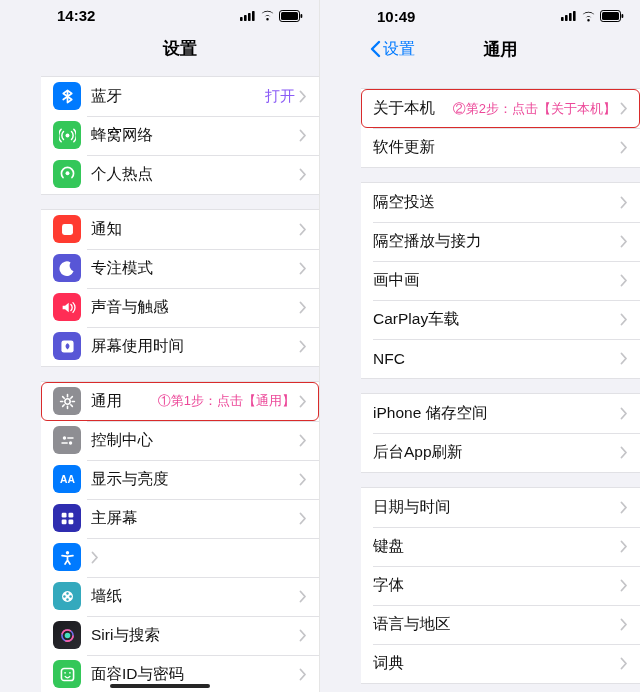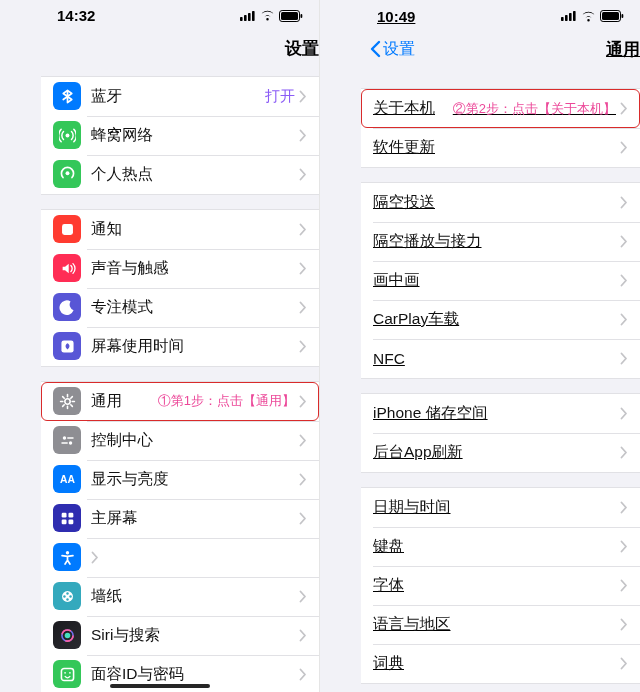--- a/index.html
+++ b/index.html
@@ -1,27 +1,27 @@
 <!DOCTYPE html>
 <html><head>
 <meta charset="utf-8">
 <style>
   * { margin:0; padding:0; box-sizing:border-box; -webkit-font-smoothing:antialiased; }
   body { background:#fff; font-family:-apple-system,"PingFang SC","Helvetica Neue",Arial,sans-serif; width:640px; height:692px; overflow:hidden; font-size:14px; color:#000; }
   .cols { display:flex; width:100%; height:100%; }
   .phone { width:50%; height:100%; background:#f2f2f7; display:flex; flex-direction:column; border-right:1px solid #e5e5e5;padding-left:41px; }
-  .phone:last-child { border-right:none;text-decoration:underline; }
+  .phone:last-child { border-right:none; }
 
   
   .status { height:28px; display:flex; align-items:center; justify-content:space-between; padding:4px 16px 0 16px; font-size:15px; font-weight:600; background:#f2f2f7; }
   .status-right { display:flex; align-items:center; gap:4px; }
   .status-right svg { display:block; }
 
   
-  .nav { height:42px; display:flex; align-items:center; justify-content:flex-end; position:relative; background:#f2f2f7; }
+  .nav { height:42px; display:flex; align-items:center; justify-content:center; position:relative; background:#f2f2f7; }
   .nav-title { font-size:17px; font-weight:600; }
   .nav-back { position:absolute; left:8px; display:flex; align-items:center; color:#007aff; font-size:16px; }
   .nav-back svg { display:block; margin-right:2px; }
 
   .scroll { flex:1 1 auto; overflow:hidden; }
 
   
   .group { background:#fff; margin:14px 0 0 0; border-top:1px solid #e1e1e5; border-bottom:1px solid #e1e1e5; }
   .group:first-child { margin-top:0; }
   .row { display:flex; align-items:center; height:39px; padding:0 12px 0 12px; position:relative; }
@@ -142,40 +142,40 @@
               </svg>
             </span>
             <span class="label">通知</span>
             <span class="chev">
               <svg width="8" height="13" viewBox="0 0 8 13">
                 <path d="M1.5 1.5 6 6.5l-4.5 5" fill="none" stroke="#c4c4c7" stroke-width="1.8" stroke-linecap="round" stroke-linejoin="round"></path>
               </svg>
             </span>
           </div>
           <div class="row">
+            <span class="icon-box ic-focus">
+              <svg viewBox="0 0 14 14">
+                <path d="M9.5 2A6 6 0 1 0 12 9.3 5 5 0 0 1 9.5 2Z" fill="#fff"></path>
+              </svg>
+            </span>
+            <span class="label">专注模式</span>
+            <span class="chev">
+              <svg width="8" height="13" viewBox="0 0 8 13">
+                <path d="M1.5 1.5 6 6.5l-4.5 5" fill="none" stroke="#c4c4c7" stroke-width="1.8" stroke-linecap="round" stroke-linejoin="round"></path>
+              </svg>
+            </span>
+          </div>
+          <div class="row">
             <span class="icon-box ic-sound">
               <svg viewBox="0 0 14 14">
                 <path d="M3 5.5h2L8 3v8L5 8.5H3z" fill="#fff"></path>
                 <path d="M9.8 4.5a3.5 3.5 0 0 1 0 5M11.5 3a5.6 5.6 0 0 1 0 8" fill="none" stroke="#fff" stroke-width="1.1" stroke-linecap="round"></path>
               </svg>
             </span>
             <span class="label">声音与触感</span>
-            <span class="chev">
-              <svg width="8" height="13" viewBox="0 0 8 13">
-                <path d="M1.5 1.5 6 6.5l-4.5 5" fill="none" stroke="#c4c4c7" stroke-width="1.8" stroke-linecap="round" stroke-linejoin="round"></path>
-              </svg>
-            </span>
-          </div>
-          <div class="row">
-            <span class="icon-box ic-focus">
-              <svg viewBox="0 0 14 14">
-                <path d="M9.5 2A6 6 0 1 0 12 9.3 5 5 0 0 1 9.5 2Z" fill="#fff"></path>
-              </svg>
-            </span>
-            <span class="label">专注模式</span>
             <span class="chev">
               <svg width="8" height="13" viewBox="0 0 8 13">
                 <path d="M1.5 1.5 6 6.5l-4.5 5" fill="none" stroke="#c4c4c7" stroke-width="1.8" stroke-linecap="round" stroke-linejoin="round"></path>
               </svg>
             </span>
           </div>
           <div class="row">
             <span class="icon-box ic-scr">
               <svg viewBox="0 0 14 14">
                 <rect x="2" y="2" width="10" height="10" rx="2" fill="#fff"></rect>

